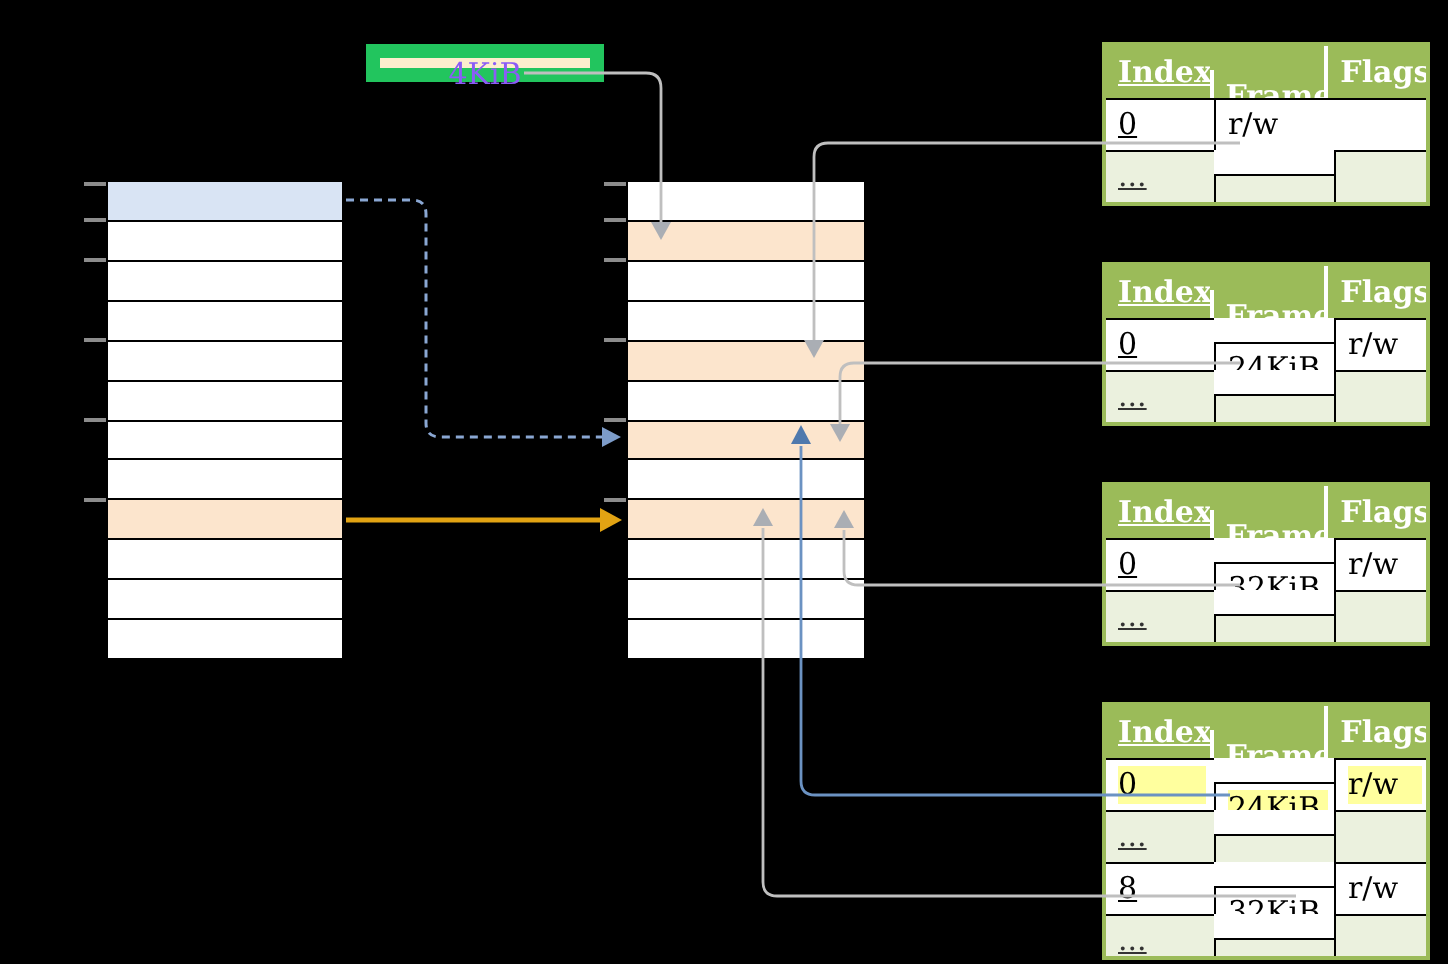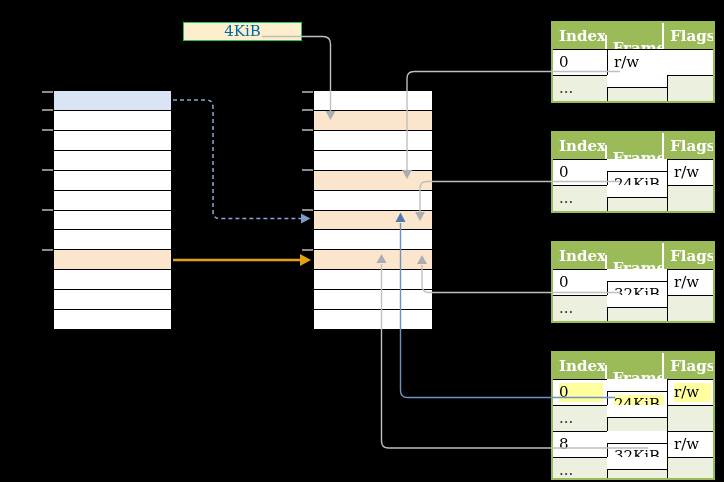--- a/index.html
+++ b/index.html
@@ -17,37 +17,37 @@
   .mem-col.left{left:53px;width:119px;}
   .mem-col.middle{left:313px;width:120px;}
   .mrow{flex:1 1 0;border-bottom:1px solid #000;background:#ffffff;}
   .mrow:last-child{border-bottom:none;}
   .mrow.blue{background:#d9e4f4;}
   .mrow.orange{background:#fce5cd;}
   .tick{position:absolute;width:11px;height:2px;background:#8c8c8c;}
   
   .size-label{
     position:absolute;left:183px;top:22px;width:119px;height:19px;
-    background:#fdeecd;border:1px solid #22c55e;box-sizing:border-box;
-    font-size:15px;color:#0369a1;text-align:center;line-height:17px;
+    background:#fdeecd;border:7px solid #22c55e;box-sizing:border-box;
+    font-size:15px;color:#8b5cf6;text-align:center;line-height:17px;
   }
   
   .page-table{
     position:absolute;left:551px;width:164px;
     border:2px solid #9bbb59;background:#fff;box-sizing:border-box;
     font-size:15px;color:#000;
   }
   .tr{display:flex;}
   .tr.th{height:26px;background:#9bbb59;color:#ffffff;font-weight:bold;}
   .tr.body{height:26px;}
   .tr.body.short{height:21px;}
   .tr.body.shade .td{background:#ebf1de;color:#333;}
   .td{box-sizing:border-box;padding-left:6px;line-height:25px;overflow:hidden;white-space:nowrap;}
   .tr.th .td{line-height:26px;}
-  .td.c1{width:54px;}
+  .td.c1{width:54px;text-decoration:underline;}
   .td.c2{width:60px;margin-top:12px;}
   .td.c3{flex:1 1 auto;}
   .tr.th .td.c2,.tr.th .td.c3{border-left:2px solid #ffffff;}
   .tr.body .td{border-top:1px solid #000;}
   .tr.body .td.c2,.tr.body .td.c3{border-left:1px solid #000;}
   .hl{background:#ffff9e;display:inline-block;min-width:40px;padding-right:4px;line-height:19px;margin-top:2px;}
   
   svg.overlay{position:absolute;left:0;top:0;pointer-events:none;}
 </style>
 </head>

